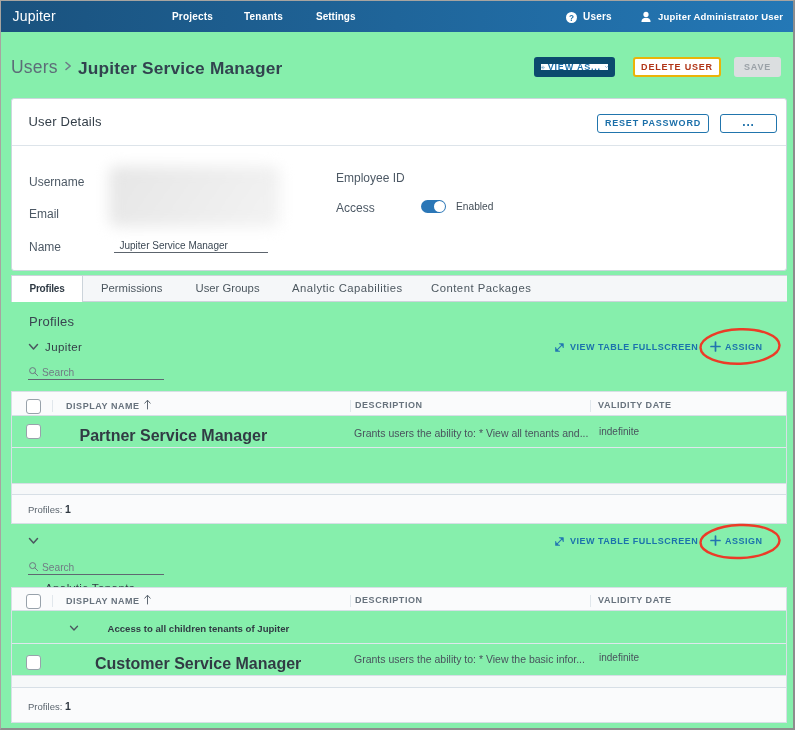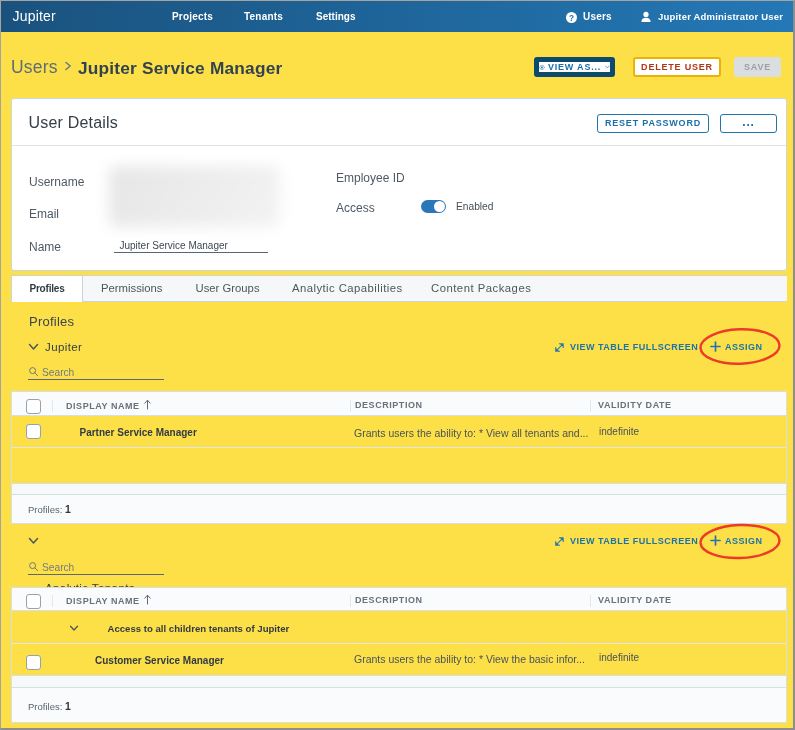--- a/index.html
+++ b/index.html
@@ -1,32 +1,32 @@
 <!DOCTYPE html>
 <html><head>
 <meta charset="utf-8">
 <style>
   * { margin:0; padding:0; box-sizing:border-box; }
   html,body { width:795px; height:730px; background:#fff; font-family:"Liberation Sans", sans-serif; }
-  #page { position:relative; width:795px; height:730px; background:#fde047;
+  #page { position:relative; width:795px; height:730px; background:#86efac;
           border-top:1px solid #a7a4a0; border-left:1px solid #a7a4a0;
           border-right:2px solid #8d8d8d; border-bottom:2px solid #8d8d8d; overflow:hidden; }
   .abs { position:absolute; }
   
   #nav { position:absolute; left:0; top:0; width:792px; height:31px;
          background:linear-gradient(to right,#1a527e,#2478b6); }
   #nav .brand { position:absolute; left:11.5px; top:7px; color:#fff; font-size:14px; font-weight:500; letter-spacing:.2px; }
   .navlink { position:absolute; top:10px; color:#fff; font-size:10px; font-weight:bold; letter-spacing:.2px; white-space:nowrap; }
   
   #crumb-users { left:10px; top:56px; font-size:17.5px; color:#5d6c78; letter-spacing:.2px; }
   #crumb-title { left:77px; top:57px; font-size:17.3px; color:#32434f; font-weight:bold; letter-spacing:.2px; }
   
   .btn { position:absolute; height:20px; border-radius:3px; font-size:9px; font-weight:bold;
          letter-spacing:.8px; display:flex; align-items:center; justify-content:center; white-space:nowrap; }
-  .btn-outline-blue { border:5px solid #0c4a6e; color:#1b6fa9; background:#fff; }
+  .btn-outline-blue { border:7px solid #0c4a6e; color:#1b6fa9; background:#fff; }
   .btn-outline-red  { border:2px solid #eab308; color:#b13517; background:#fff; }
   .btn-disabled { background:#dbdee0; color:#9aa1a7; }
   
   #card { left:10px; top:97px; width:776px; height:173px; border:1px solid #ccd6dd; border-radius:3px; background:#fff; }
   #card-head { left:10px; top:98px; width:774px; height:47px; background:#f8fafb; border-radius:3px 3px 0 0; }
   #card-divider { left:11px; top:144px; width:774px; height:1px; background:#dde4ea; }
   .cardbtn { position:absolute; height:19px; border:1px solid #2175ad; border-radius:3px; color:#1b6fa9;
              font-size:9px; font-weight:bold; letter-spacing:.8px; text-align:center; line-height:17px; background:transparent; }
   .flabel { position:absolute; font-size:12px; color:#4d5965; }
   #blur-blob { left:108px; top:165px; width:171px; height:61px; background:linear-gradient(125deg,#e6e6e6 0%,#ededed 55%,#f3f3f3 100%); filter:blur(7px); border-radius:8px; }
@@ -48,21 +48,21 @@
   .search-label { position:absolute; font-size:10.2px; color:#717b84; }
   .search-line { position:absolute; width:136px; height:1px; background:#5f6871; }
   
   .grid-border { position:absolute; border-left:1px solid #d7dfe6; border-right:1px solid #d7dfe6; z-index:6; pointer-events:none; }
   .ghead { position:absolute; left:10px; width:776px; background:#fafbfc;
            border-top:1px solid #d7dfe6; border-bottom:1px solid #d7dfe6; }
   .hcell { position:absolute; font-size:9px; font-weight:bold; letter-spacing:.55px; color:#67727d; white-space:nowrap; }
   .vsep { position:absolute; width:1px; height:12px; background:#e1e7ec; }
   .cb { position:absolute; width:15px; height:15px; border:1px solid #98a2ab; border-radius:3px; background:#fff; }
   .rowline { position:absolute; left:11px; width:774px; height:1px; background:#dfe7ed; }
-  .rname { position:absolute; font-size:10px; font-weight:bold; color:#313b44; white-space:nowrap; }
+  .rname { position:absolute; font-size:16px; font-weight:bold; color:#313b44; white-space:nowrap; }
   .rdesc { position:absolute; font-size:10.5px; color:#49535d; white-space:nowrap; }
   .gband { position:absolute; left:10px; width:776px; background:#f6f8f9;
            border-top:1px solid #d7dfe6; border-bottom:1px solid #d7dfe6; }
   .gfoot { position:absolute; left:10px; width:776px; background:#fafbfc; border-bottom:1px solid #d7dfe6; }
   .foot-label { position:absolute; font-size:9.5px; color:#5b656e; }
   .foot-label b { font-size:10.5px; color:#2f3841; font-weight:bold; }
 </style>
 </head>
 <body>
 <div id="page">
@@ -98,21 +98,21 @@
     <svg style="margin-left:4px;" width="9" height="6" viewBox="0 0 9 6">
       <path d="M1 1 L4.5 4.6 L8 1" fill="none" stroke="#1b6fa9" stroke-width="1.2" stroke-linecap="round" stroke-linejoin="round"></path>
     </svg>
   </div>
   <div class="btn btn-outline-red" style="left:632px; top:56px; width:88px;">DELETE USER</div>
   <div class="btn btn-disabled" style="left:733px; top:56px; width:47px;">SAVE</div>
 
   <div class="abs" id="card-head"></div>
   <div class="abs" id="card"></div>
   <div class="abs" id="card-divider"></div>
-  <span class="abs" style="left:27.5px; top:113px; font-size:16px; color:#333e48; letter-spacing:.2px;">User Details</span>
+  <span class="abs" style="left:27.5px; top:113px; font-size:13px; color:#333e48; letter-spacing:.2px;">User Details</span>
   <div class="cardbtn" style="left:596px; top:113px; width:112px;">RESET PASSWORD</div>
   <div class="cardbtn" style="left:719px; top:113px; width:57px; font-size:12px; line-height:14px;">...</div>
 
   <div class="abs" id="blur-blob"></div>
   <span class="flabel" style="left:28px; top:174px;">Username</span>
   <span class="flabel" style="left:28px; top:206px;">Email</span>
   <span class="flabel" style="left:28px; top:239px;">Name</span>
   <span class="abs" id="name-value">Jupiter Service Manager</span>
   <div class="abs" id="name-line"></div>
   <span class="flabel" style="left:335px; top:170px;">Employee ID</span>

